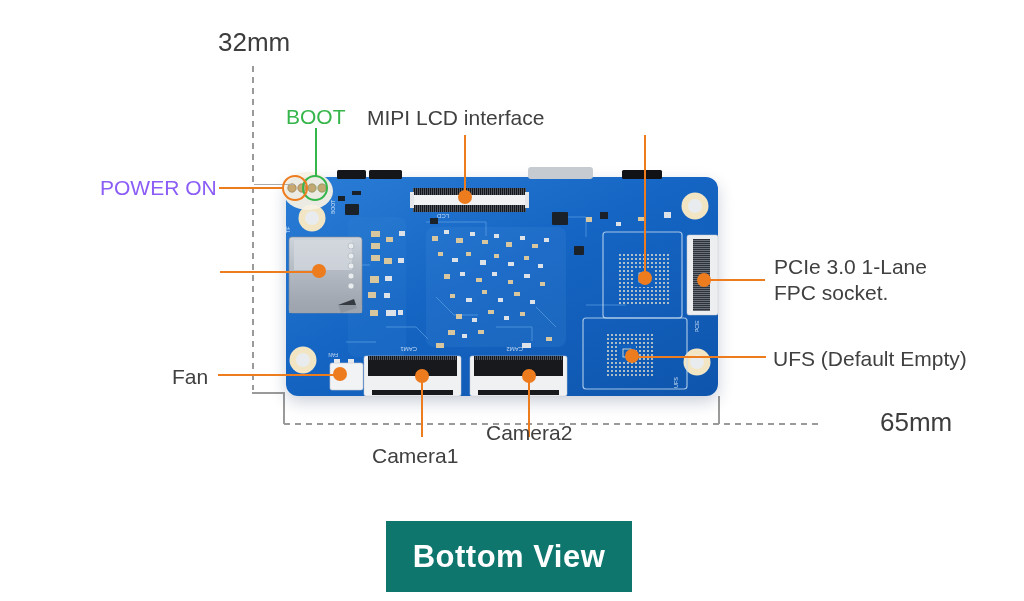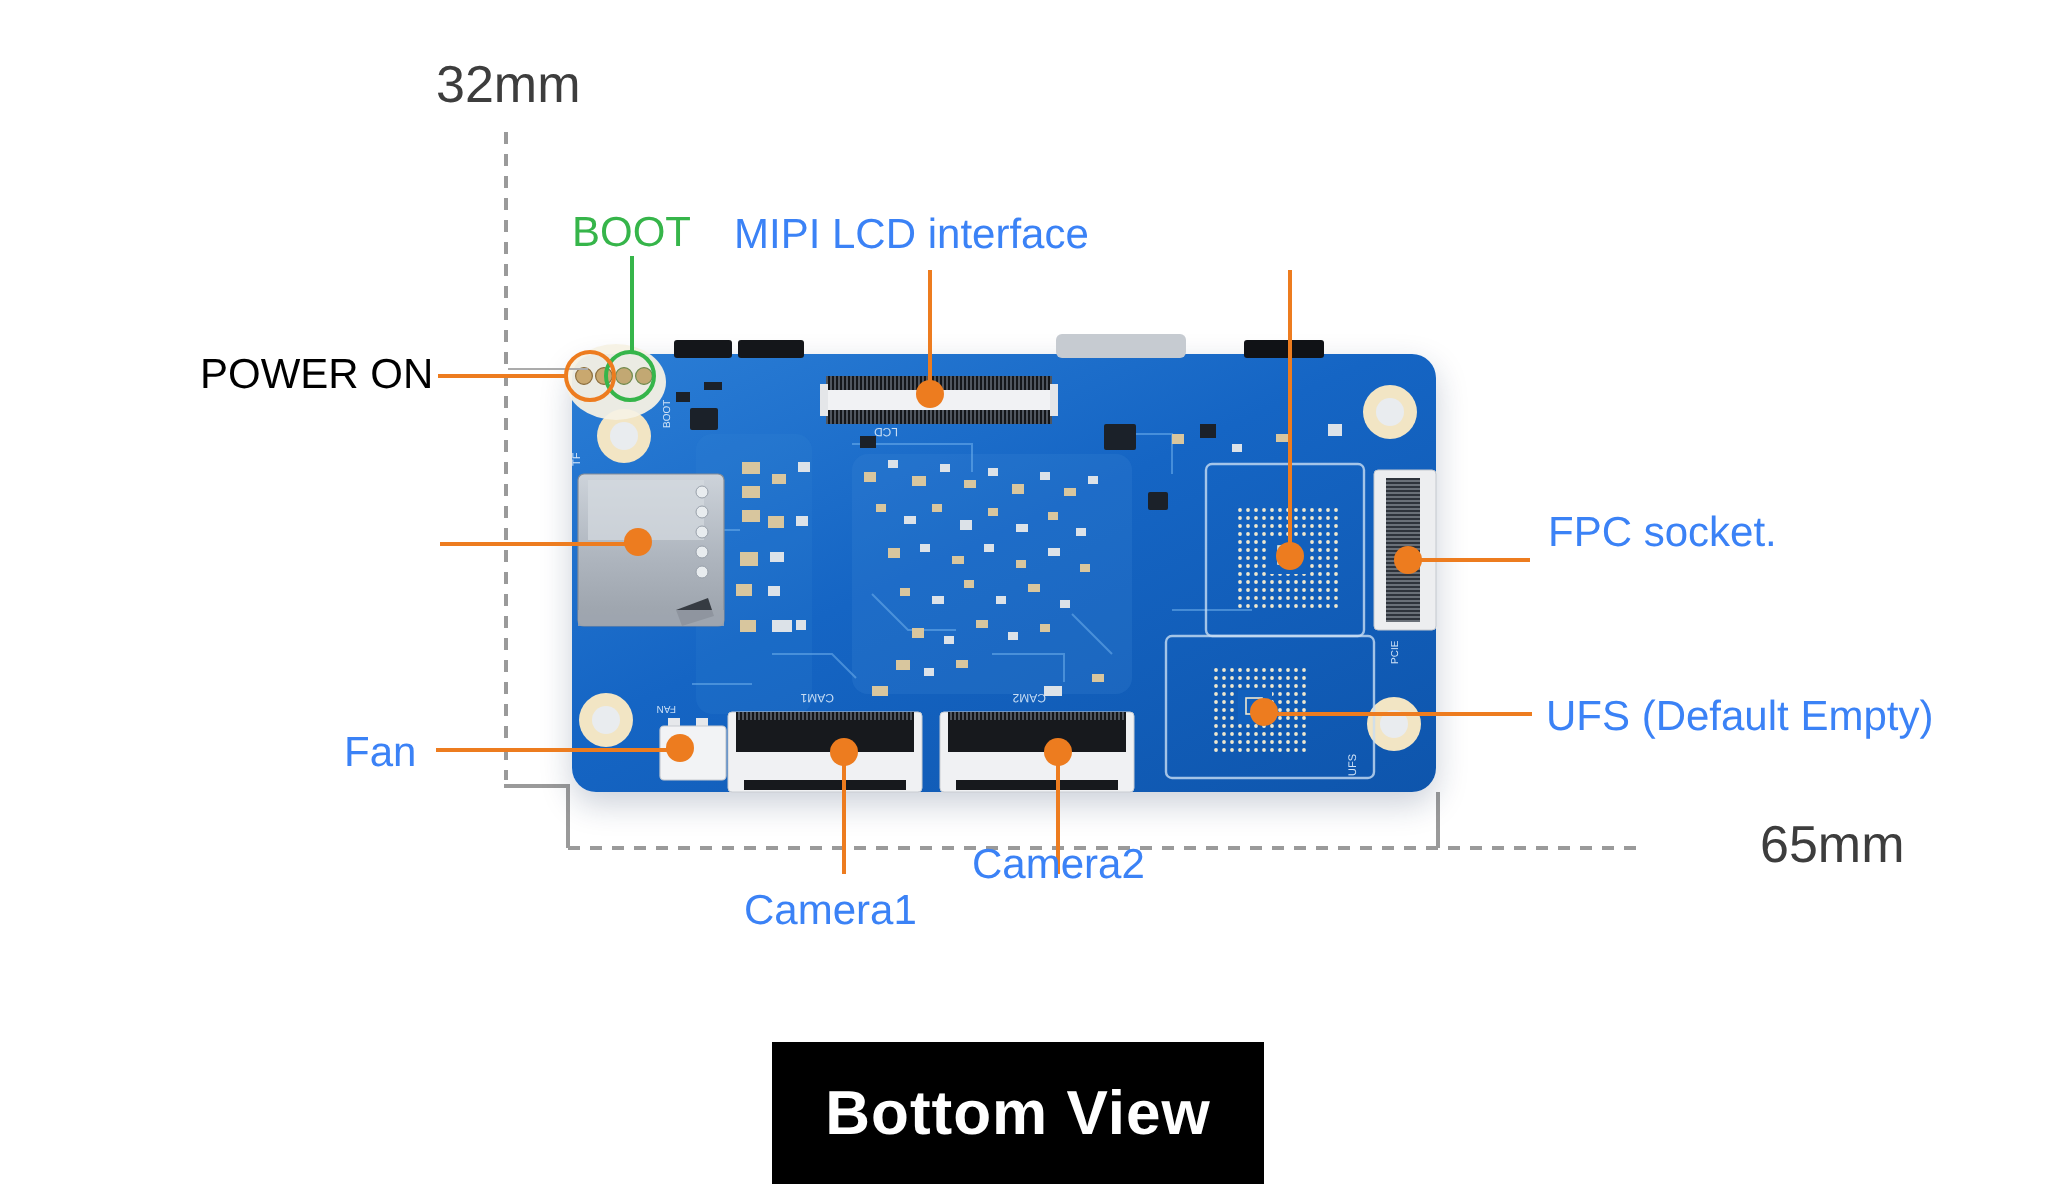--- a/index.html
+++ b/index.html
@@ -1,38 +1,38 @@
 <!DOCTYPE html>
 <html><head>
 <meta charset="utf-8">
 <style>
   html,body{margin:0;padding:0;background:#ffffff;}
   #stage{
     position:relative;width:1024px;height:601px;background:#ffffff;
     font-family:"Liberation Sans", sans-serif;overflow:hidden;
   }
   .abs{position:absolute;}
-  .lbl{font-size:21px;color:#3b82f6;white-space:nowrap;line-height:1.25;}
-  .lbl.orange{color:#000000;}
+  .lbl{font-size:21px;color:#404040;white-space:nowrap;line-height:1.25;}
+  .lbl.orange{color:#8b5cf6;}
   .lbl.green{color:#36B54A;}
   .dim{font-size:26px;color:#3d3d3d;white-space:nowrap;}
   .oline{background:#ED7C1F;}
   .gline{background:#9a9a9a;}
   .dot{width:14px;height:14px;border-radius:50%;background:#ED7C1F;}
   .ring{width:26px;height:26px;border-radius:50%;box-sizing:border-box;background:transparent;}
   .dash-v{width:2px;background:repeating-linear-gradient(to bottom,#9a9a9a 0 6px,transparent 6px 11px);}
   .dash-h{height:2px;background:repeating-linear-gradient(to right,#9a9a9a 0 6px,transparent 6px 11px);}
   #board{
     left:286px;top:177px;width:432px;height:219px;border-radius:12px;
     background:linear-gradient(155deg,#2b7ed6 0%,#1565c4 45%,#0e55ac 100%);
     box-shadow:0 6px 16px rgba(20,40,80,.22);
   }
   #board svg{overflow:visible;display:block;}
   #view-btn{
-    left:386px;top:521px;width:246px;height:71px;background:#000000;
+    left:386px;top:521px;width:246px;height:71px;background:#0f766e;
     display:flex;align-items:center;justify-content:center;
     color:#ffffff;font-size:31px;font-weight:bold;letter-spacing:.5px;cursor:pointer;
   }
 </style>
 </head>
 <body>
 
 <div id="stage">
 
   <div class="abs dim" style="left:218px;top:27px;">32mm</div>
@@ -278,20 +278,21 @@
   <div class="abs dot" style="left:638px;top:271px;"></div>
 
   <div class="abs oline" style="left:220px;top:270.5px;width:98px;height:2.5px;"></div>
   <div class="abs dot" style="left:312px;top:264px;"></div>
 
   <div class="abs lbl" style="left:172px;top:364px;">Fan</div>
   <div class="abs oline" style="left:218px;top:373.5px;width:120px;height:2.5px;"></div>
   <div class="abs dot" style="left:333px;top:367px;"></div>
 
   <div class="abs lbl" style="left:774px;top:254px;">
+    <div>PCIe 3.0 1-Lane</div>
     <div>FPC socket.</div>
   </div>
   <div class="abs oline" style="left:710px;top:278.5px;width:55px;height:2.5px;"></div>
   <div class="abs dot" style="left:697px;top:273px;"></div>
 
   <div class="abs lbl" style="left:773px;top:346px;">UFS (Default Empty)</div>
   <div class="abs oline" style="left:637px;top:355.5px;width:129px;height:2.5px;"></div>
   <div class="abs dot" style="left:625px;top:349px;"></div>
 
   <div class="abs oline" style="left:420.5px;top:380px;width:2.5px;height:57px;"></div>

